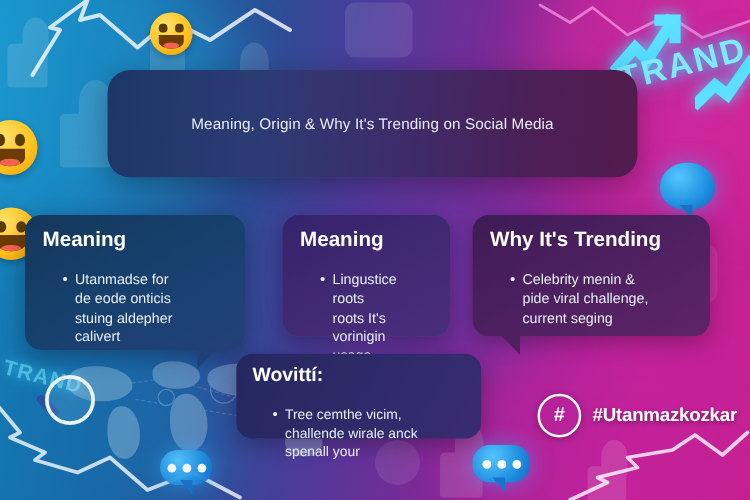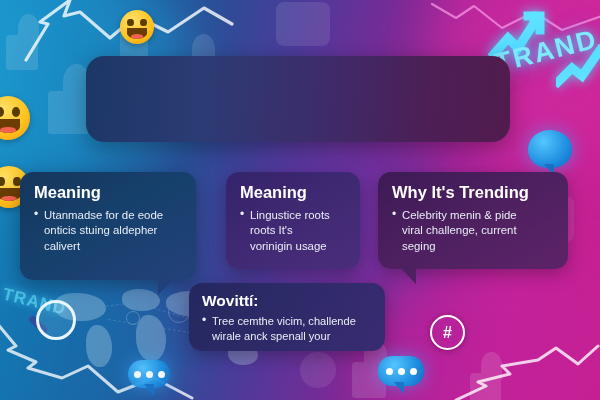--- a/index.html
+++ b/index.html
@@ -228,21 +228,21 @@
     box-sizing: border-box;
   }
   .card-h {
     color: #ffffff;
     font-weight: 800;
     font-size: 16.5px;
     margin: 0 0 7px 0;
     line-height: 1.05;
   }
   .card-list {
-    margin: 0; padding: 0; list-style: none;
+    margin: 16px; padding: 0; list-style: none;
   }
   .card-list li {
     position: relative;
     color: #e9eef7;
     font-size: 11.4px;
     line-height: 1.33;
     padding-left: 10px;
   }
   .card-list li::before {
     content: "•";
@@ -431,20 +431,21 @@
         <div class="mouth"></div>
     </div>
     <div class="emoji" style="left:-12px; top:166px; width:42px; height:42px;">
       <div class="eye l"></div>
         <div class="eye r"></div>
         <div class="mouth"></div>
     </div>
   </div>
 
   <div class="title-banner">
+    <div class="title-sub">Meaning, Origin &amp; Why It's Trending on Social Media</div>
   </div>
 
   <div class="card" id="card-meaning">
     <div class="card-h">Meaning</div>
     <ul class="card-list">
       <li>Utanmadse for de eode onticis stuing aldepher calivert</li>
     </ul>
     <div class="tail"></div>
   </div>
 
@@ -465,15 +466,16 @@
   <div class="card" id="card-trending">
     <div class="card-h">Why It's Trending</div>
     <ul class="card-list">
       <li>Celebrity menin &amp; pide viral challenge, current seging</li>
     </ul>
     <div class="tail"></div>
   </div>
 
   <div class="hashtag">
     <div class="hash-circle">#</div>
+    <div class="hash-label">#Utanmazkozkar</div>
   </div>
 
 </div>
 
 </body></html>

